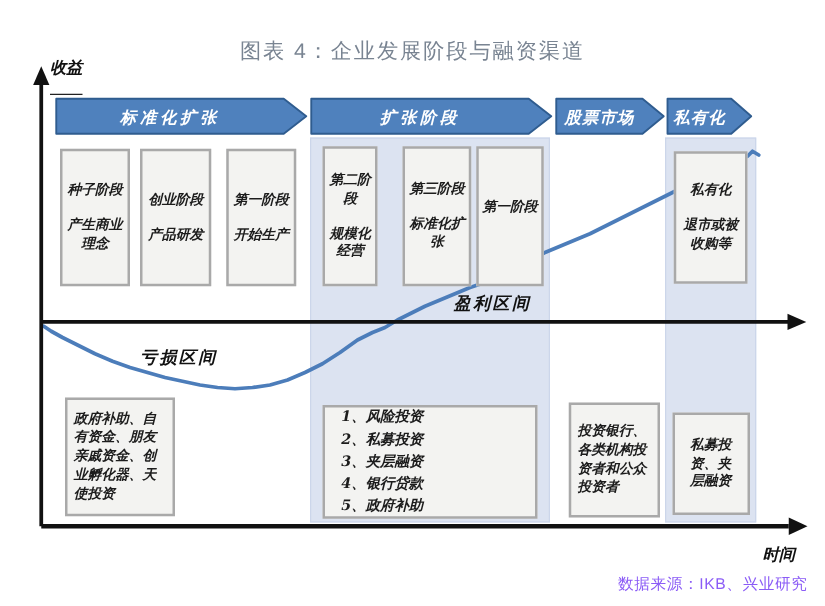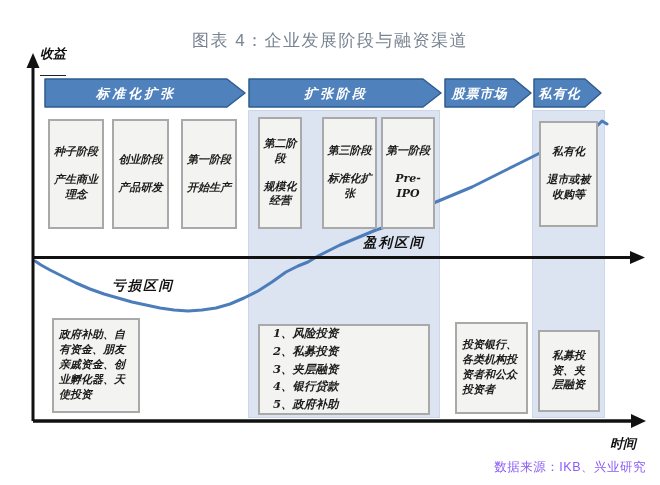--- a/index.html
+++ b/index.html
@@ -92,21 +92,20 @@
   <div class="gbox" style="left:258px;top:117px;width:44px;height:112px;">
     <span class="sb-title">第二阶段</span>
     <span>规模化经营</span>
   </div>
   <div class="gbox" style="left:322px;top:117px;width:55px;height:112px;">
     <span class="sb-title">第三阶段</span>
     <span>标准化扩张</span>
   </div>
   <div class="gbox" style="left:381px;top:117px;width:54px;height:112px;">
     <span class="sb-title">第一阶段</span>
-    <span>Pre-IPO</span>
   </div>
   <div class="gbox" style="left:539px;top:121px;width:59px;height:106px;">
     <span class="sb-title">私有化</span>
     <span>退市或被收购等</span>
   </div>
 
   <div class="region-label" style="left:112px;top:277px;">亏损区间</div>
   <div class="region-label" style="left:363px;top:234px;">盈利区间</div>
 
   <div class="gbox left" style="left:52px;top:318px;width:88px;height:95px;">政府补助、自有资金、朋友亲戚资金、创业孵化器、天使投资</div>

